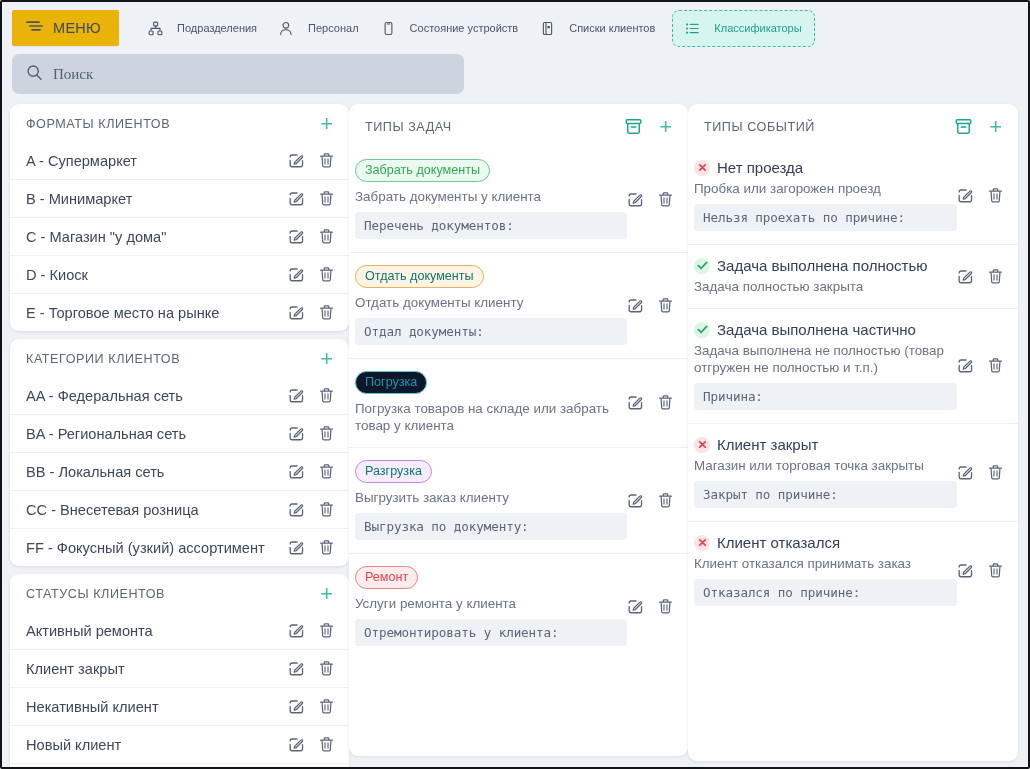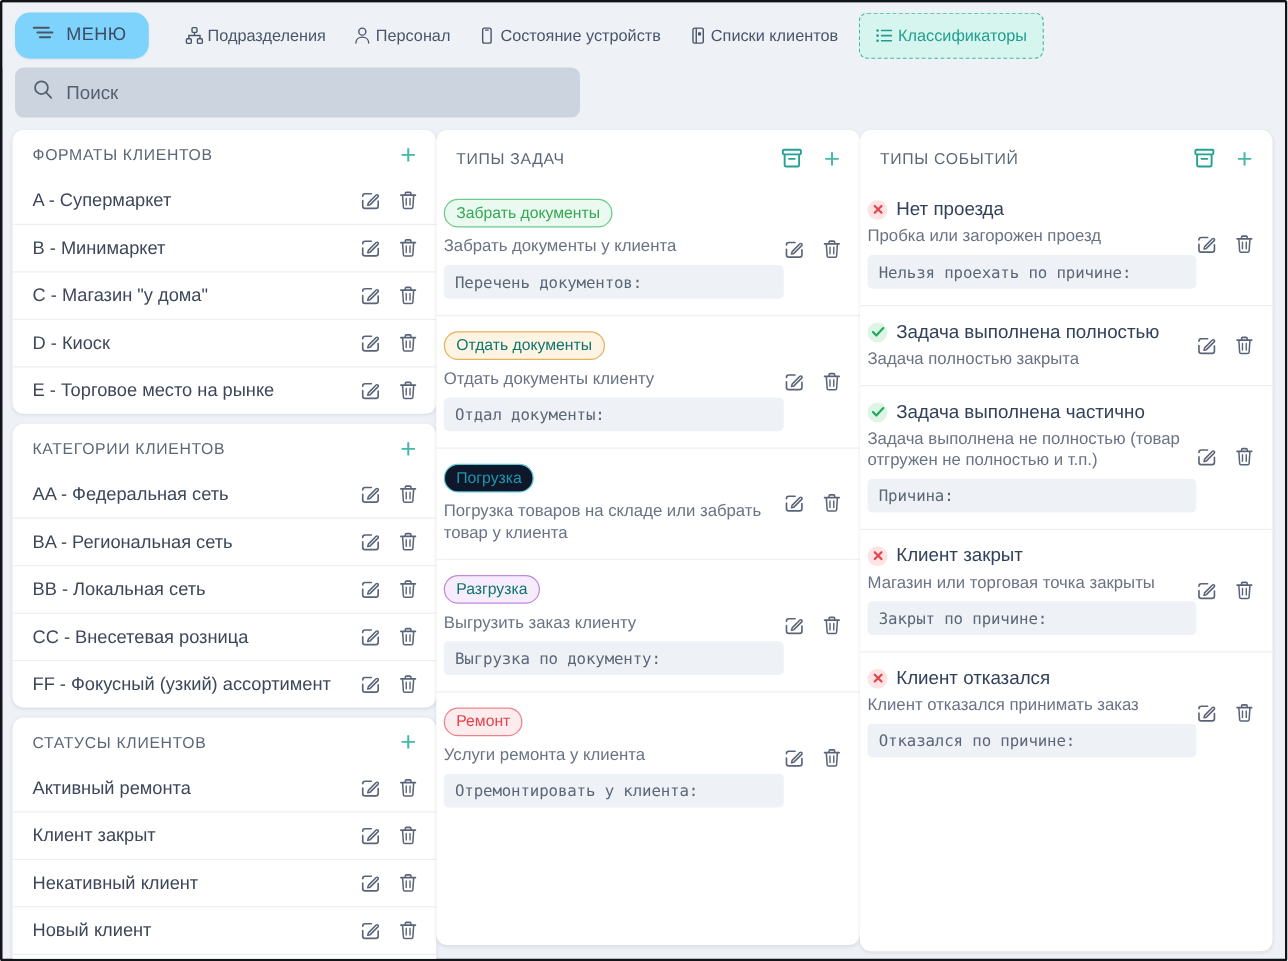--- a/index.html
+++ b/index.html
@@ -22,33 +22,33 @@
   .topnav {
     height: 52px;
     background: #eef1f6;
     display: flex;
     align-items: center;
     padding: 0 10px;
     gap: 0px;
   }
   .menu-btn {
     display: flex; align-items: center; gap: 10px;
-    background: #7dd3fc;
-    border-radius: 12px;
+    background: #eab308;
+    border-radius: 2px;
     padding: 9px 18px 9px 14px;
     margin-right: 18px;
     box-shadow: 0 1px 2px rgba(30,40,60,.06);
   }
   .menu-btn .lbl {
     font-size: 14.5px; color: #3f4a60; letter-spacing: .3px; font-weight: 400;
   }
   .navitem {
-    display: flex; align-items: center; gap: 3px;
+    display: flex; align-items: center; gap: 14px;
     padding: 7px 11px;
-    font-size: 13px;
+    font-size: 11px;
     color: #4a5568;
     border-radius: 7px;
     white-space: nowrap;
   }
   .navitem.active {
     color: #1f9e8e;
     background: #d7f5ef;
     border: 1.5px dashed #3fb9a8;
     padding: 10px 12px;
     margin-left: 6px;
@@ -58,20 +58,21 @@
   
   .searchwrap { padding: 0 10px 10px 10px; }
   .searchbar {
     height: 40px;
     background: #ccd4e0;
     border-radius: 7px;
     width: 452px;
     display: flex; align-items: center;
     padding: 0 14px;
     gap: 10px;
+    font-family: Liberation Serif, serif;
   }
   .searchbar .ph { font-size: 15px; color: #55606f; }
 
   
   .cols {
     display: flex;
     padding: 0 8px 8px 8px;
     height: 660px;
     align-items: flex-start;
   }

